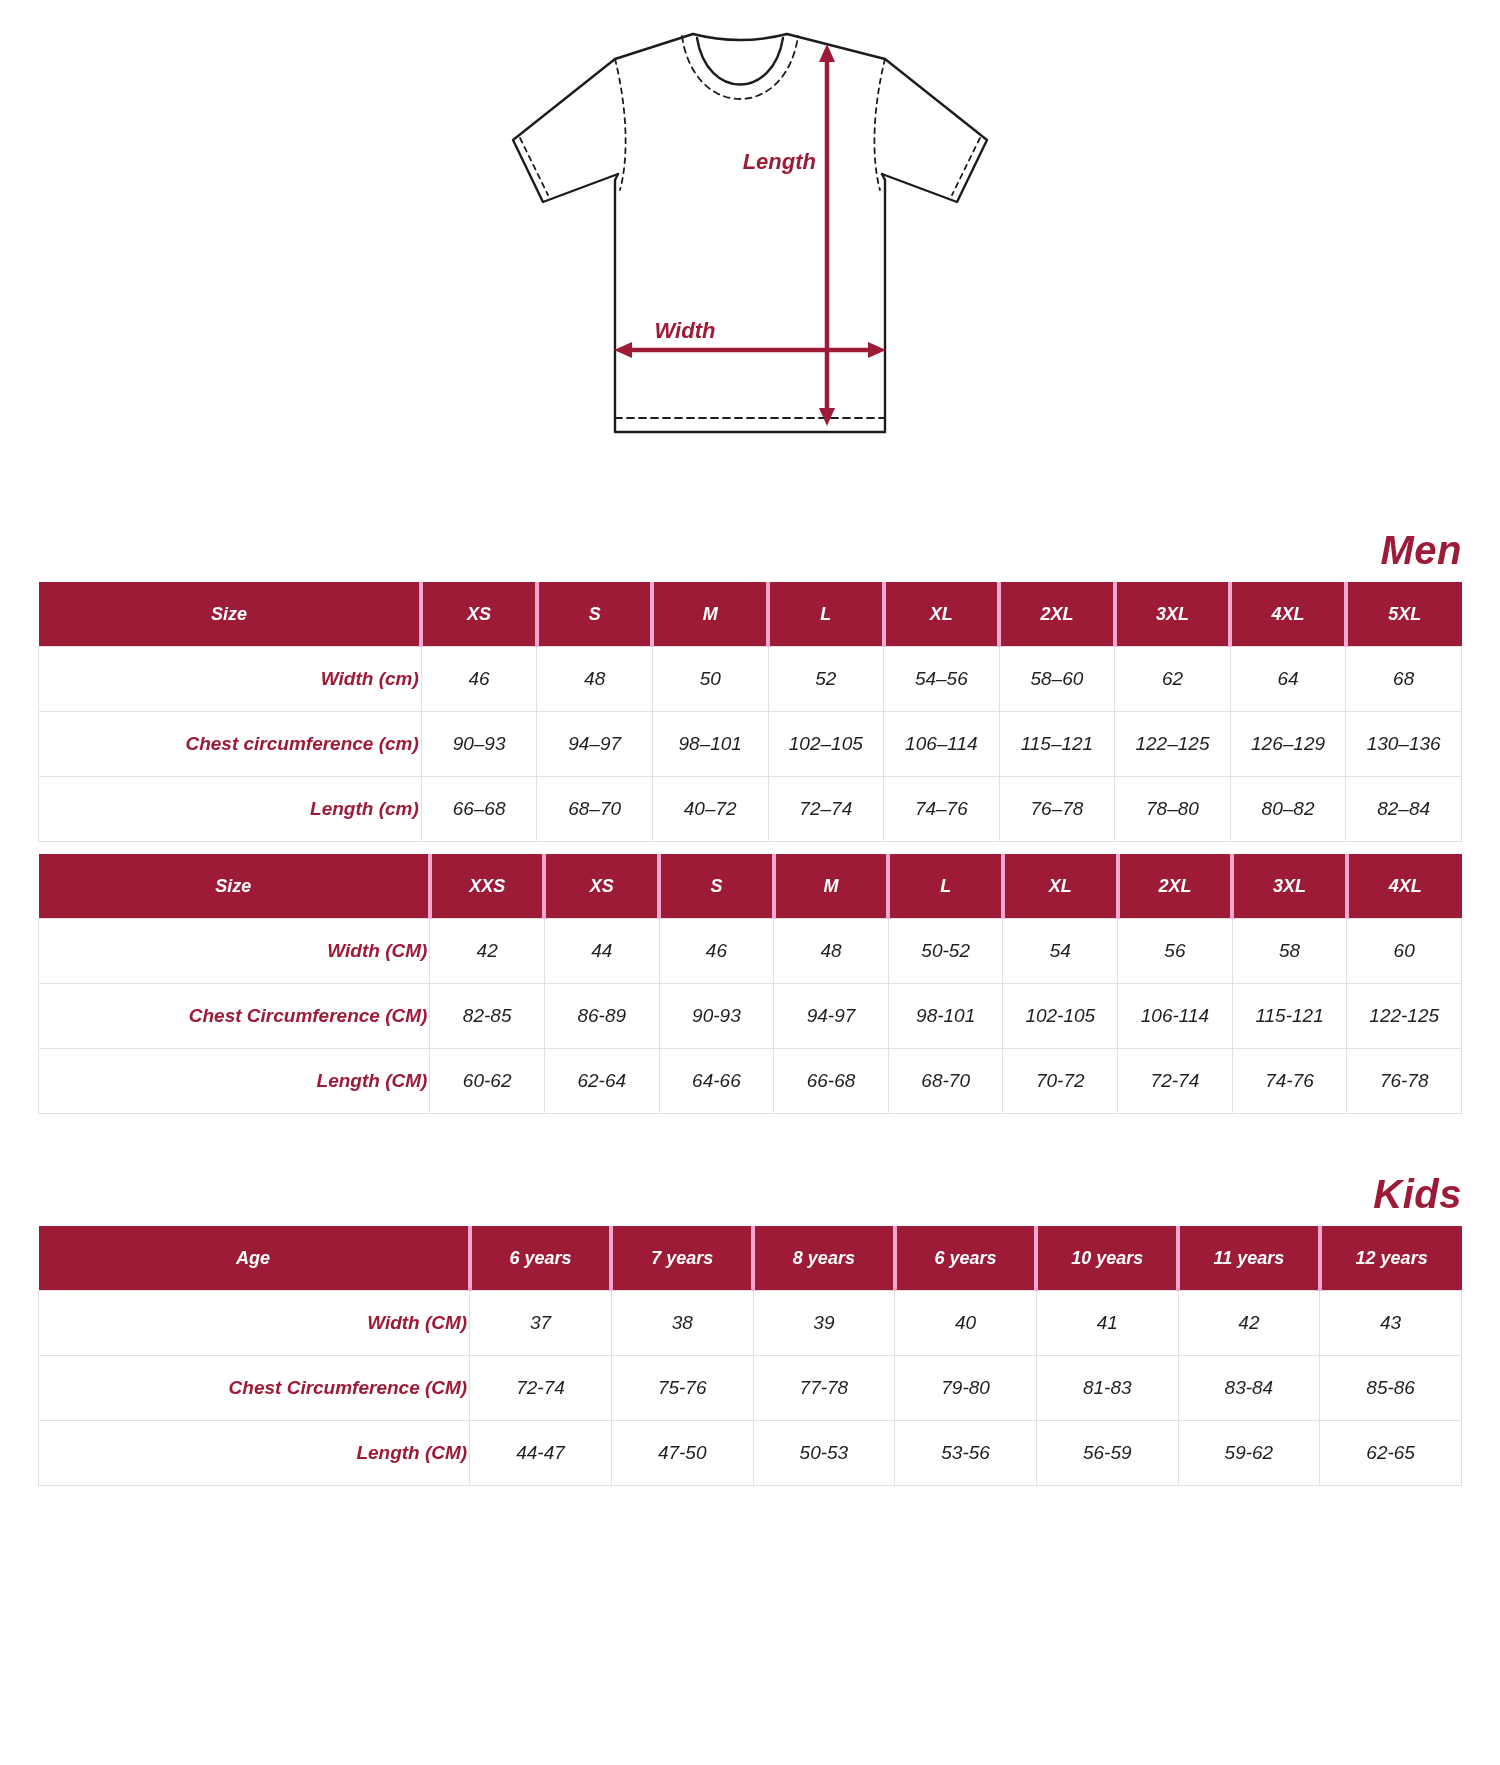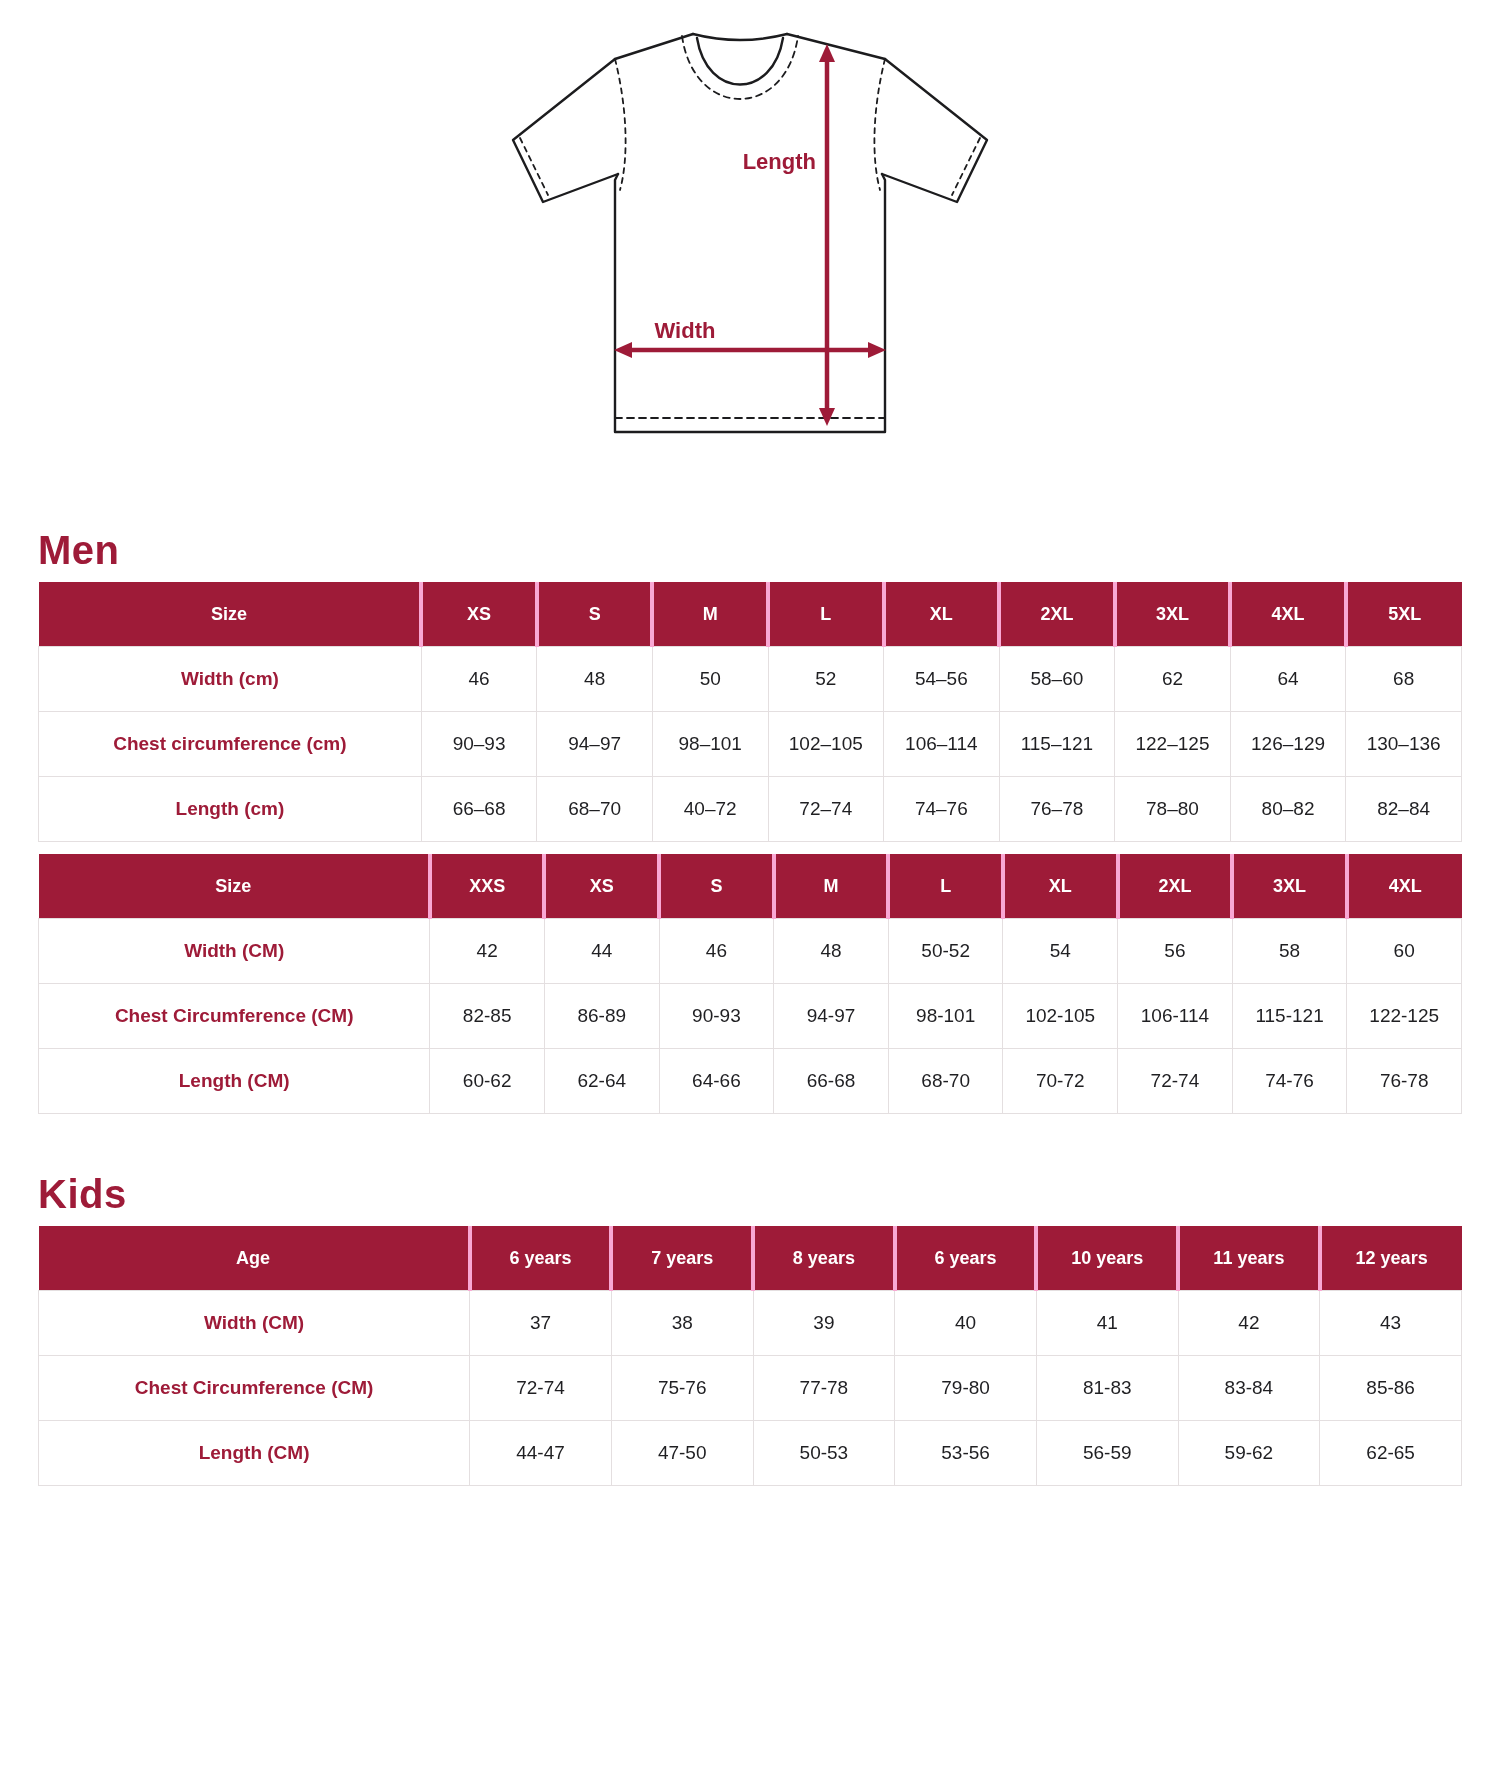--- a/index.html
+++ b/index.html
@@ -6,24 +6,24 @@
     --accent:#9e1b38;
     --text:#1f1f22;
     --border:#e4dfe0;
   }
   html,body{margin:0;padding:0;background:#fff;}
   body{
     width:1500px;height:1765px;
     font-family:"Liberation Sans","DejaVu Sans",sans-serif;
     color:var(--text);
   }
-  .content{margin:0 38px;}
+  .content{margin:0 38px;font-style:italic;}
   .tee{display:block;margin:22px auto 0;}
   h2{
-    margin:0;text-align:left;
+    margin:0;text-align:right;
     font-size:40px;line-height:40px;font-weight:700;
     color:var(--accent);letter-spacing:.5px;
   }
   .h-men{margin-top:78px;}
   .h-women{margin-top:47px;}
   .h-kids{margin-top:60px;}
   table.tbl{
     width:100%;border-collapse:collapse;table-layout:fixed;
     background:#fff;
     margin-top:12px;
@@ -35,21 +35,21 @@
     background:var(--accent);color:#fff;
     font-size:18px;font-weight:700;height:64px;
     border-left:4px solid #f9a8d4;padding:0 4px;
   }
   .tbl th:first-child{border-left:none;}
   .tbl td{
     border:1px solid var(--border);
     height:64px;text-align:center;vertical-align:middle;
     font-size:19px;color:var(--text);padding:0 2px;
   }
-  .tbl td.rowlabel{color:var(--accent);font-weight:600;}
+  .tbl td.rowlabel{color:var(--accent);font-weight:600;text-align:right;}
   .t-men th:first-child,.t-men td:first-child{width:26.2%;}
   .t-women th:first-child,.t-women td:first-child{width:26.8%;}
   .t-kids th:first-child,.t-kids td:first-child{width:29.6%;}
   .tee text{
     font-family:"Liberation Sans","DejaVu Sans",sans-serif;
     font-weight:700;font-size:22px;fill:var(--accent);
   }
   .outline{stroke:#1c1c1e;stroke-width:2.4;fill:none;stroke-linecap:round;stroke-linejoin:round;}
   .stitch{stroke:#1c1c1e;stroke-width:1.8;fill:none;stroke-linecap:round;}
   .arrow-line{stroke:var(--accent);stroke-width:4.5;fill:none;}

